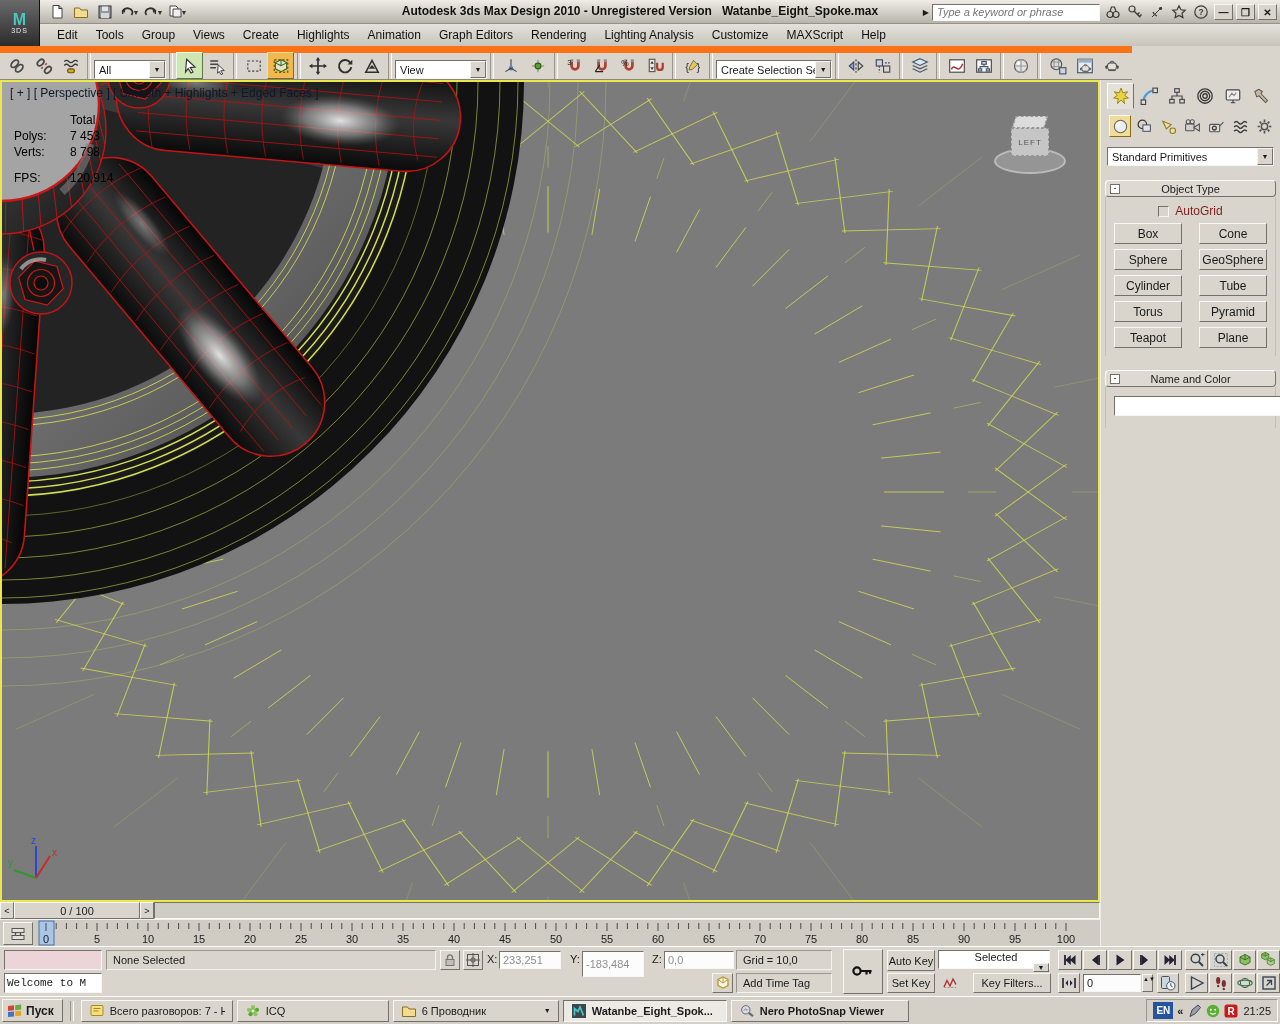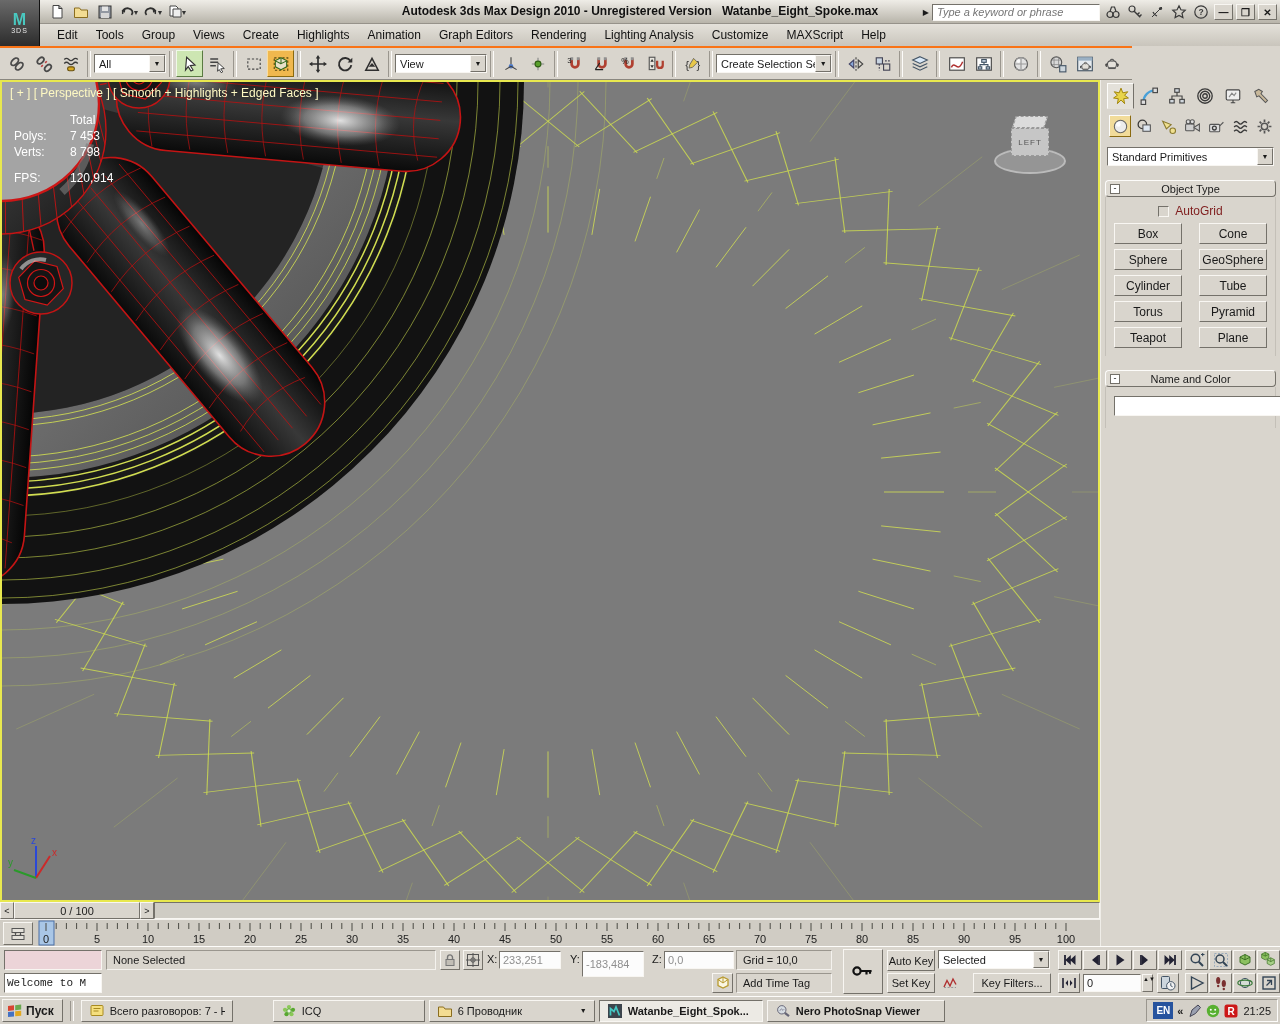--- a/index.html
+++ b/index.html
@@ -21,32 +21,32 @@
 #title-text{position:absolute;left:0;right:0;top:4px;text-align:center;font-weight:bold;font-size:12px;color:#111}
 #tb-right{position:absolute;right:3px;top:2px;height:20px;display:flex;align-items:center;gap:3px}
 #searchbox{width:168px;height:17px;background:#fff;font-style:italic;color:#8a8a8a;font-size:11px;padding:0 4px;font-family:"Liberation Sans",sans-serif}
 .winbtn{width:19px;height:16px;font-size:10px;font-weight:bold}
 
 
 #menubar{position:absolute;left:0;top:24px;width:1280px;height:22px;background:linear-gradient(#e4e1da,#c9c5bc);display:flex;align-items:center;padding-left:48px}
 .menu-item{padding:3px 9px;font-size:12px;color:#111}
 
 
-#toolbar{position:absolute;left:0;top:46px;width:1132px;height:34px;background:#d9d5cd;border-top:2px solid #f97316;border-bottom:1px solid #8a877f;display:flex;align-items:center;padding:0 3px}
+#toolbar{position:absolute;left:0;top:46px;width:1132px;height:34px;background:#d9d5cd;border-top:7px solid #f97316;border-bottom:1px solid #8a877f;display:flex;align-items:flex-end;padding:0 3px}
 .tsep{width:4px;height:26px;border-left:1px solid #9a968e;border-right:1px solid #fdfcfa;margin:0 3px}
 .tbtn{width:27px;height:27px;display:inline-flex;align-items:center;justify-content:center}
 .tbtn.grn{background:#cde6b2;border:1px solid;border-color:#f0f8e8 #5a7a42 #5a7a42 #f0f8e8}
 .tbtn.org{background:#f0b84e;border:1px solid;border-color:#f8dca0 #8a6a10 #8a6a10 #f8dca0}
 .dd{height:19px;background:#fff;border:1px solid;border-color:#74716a #f8f6f2 #f8f6f2 #74716a;display:flex;align-items:center;padding-left:4px;font-size:11px}
 .dd .dda{margin-left:auto;width:16px;height:17px;background:#d9d5cd;border:1px solid;border-color:#f8f6f2 #74716a #74716a #f8f6f2;display:flex;align-items:center;justify-content:center;font-size:7px}
 
 
 #viewport{position:absolute;left:0;top:80px;width:1100px;height:822px;background:#7b7b7b;border:2px solid #e8e84e;overflow:hidden}
-#vplabel{position:absolute;left:8px;top:4px;color:#fef9c3;font-size:12px;z-index:4}
-#vpstats{position:absolute;left:12px;top:30px;z-index:4;color:#ffffff;font-size:12px;line-height:16px}
+#vplabel{position:absolute;left:8px;top:4px;color:#0f172a;font-size:12px;z-index:4}
+#vpstats{position:absolute;left:12px;top:30px;z-index:4;color:#000000;font-size:12px;line-height:16px}
 #vpstats .grid{display:grid;grid-template-columns:44px auto;column-gap:12px}
 #vpstats .lab{}
 #viewcube{position:absolute;right:30px;top:28px;width:76px;height:66px;z-index:4}
 #vc-ring{position:absolute;left:2px;top:38px;width:72px;height:26px;border-radius:50%;background:rgba(210,210,210,.30);border:2px solid rgba(235,235,235,.45)}
 #vc-cube{position:absolute;left:19px;top:6px;width:38px;height:44px}
 #vc-top{position:absolute;left:3px;top:0;width:32px;height:12px;background:#dcdcdc;border:1px dashed #9a9a9a;transform:skewX(-18deg)}
 #vc-front{position:absolute;left:0;top:12px;width:38px;height:28px;background:#c6c6c6;border:1px dashed #9a9a9a;display:flex;align-items:center;justify-content:center;font-size:8px;color:#555;letter-spacing:1px}
 #axis{position:absolute;left:4px;bottom:4px;z-index:4}
 
 
@@ -1071,21 +1071,21 @@
     </div>
     <div class="flat" style="position: absolute; left: 736px; top: 26px; width: 96px; height: 20px;">Add Time Tag</div>
     <div class="raised sbtn" style="position: absolute; left: 843px; top: 2px; width: 40px; height: 45px;">
       <svg width="24" height="24" viewBox="0 0 24 24">
         <circle cx="6" cy="11" r="3.6" fill="none" stroke="#111" stroke-width="2.2"></circle>
         <path d="M9.6 11h11M15.5 11v3.4M19 11v2.8" stroke="#111" stroke-width="2.2"></path>
       </svg>
     </div>
     <div class="raised sbtn" style="position: absolute; left: 887px; top: 3px; width: 48px; height: 21px; font-size: 11px;">Auto Key</div>
     <div class="raised sbtn" style="position: absolute; left: 887px; top: 26px; width: 48px; height: 20px; font-size: 11px;">Set Key</div>
-    <div class="dd" style="position: absolute; left: 938px; top: 3px; width: 112px; height: 19px;">
+    <div class="dd" style="position: absolute; left: 938px; top: 3px; width: 112px; height: 19px; flex-direction: column;">
       <span>Selected</span>
       <span class="dda">▼</span>
     </div>
     <div class="sbtn" style="position: absolute; left: 940px; top: 26px; width: 20px; height: 20px;">
       <svg width="16" height="16" viewBox="0 0 16 16">
         <path d="M2 12L5 5.5 8 11l3-7 3 5.5" fill="none" stroke="#b03030" stroke-width="1.4"></path>
         <path d="M2 12.5h12" stroke="#999" stroke-dasharray="2 1.6"></path>
       </svg>
     </div>
     <div class="raised sbtn" style="position: absolute; left: 973px; top: 26px; width: 78px; height: 20px; font-size: 11px;">Key Filters...</div>
@@ -1342,21 +1342,21 @@
   <span id="tasks" style="display:flex;gap:4px">
       <div class="task raised" style="width: 152px;">
         <span class="icell">
           <svg width="16" height="16" viewBox="0 0 16 16">
             <rect x="2" y="2.5" width="12" height="10" rx="1" fill="#f5df7e" stroke="#a88a20"></rect>
             <path d="M4.5 5.5h7M4.5 8h5" stroke="#a88a20"></path>
           </svg>
         </span>
         <span style="overflow: hidden; white-space: nowrap;">Всего разговоров: 7 - Н...</span>
       </div>
-      <div class="task raised" style="width: 152px; margin-left: 36px;">
+      <div class="task raised" style="width: 152px;">
         <span class="icell">
           <svg width="16" height="16" viewBox="0 0 16 16">
             <circle cx="8" cy="4" r="2.1" fill="#8ac858"></circle>
             <circle cx="12" cy="6.8" r="2.1" fill="#58a830"></circle>
             <circle cx="10.5" cy="11.2" r="2.1" fill="#8ac858"></circle>
             <circle cx="5.5" cy="11.2" r="2.1" fill="#58a830"></circle>
             <circle cx="4" cy="6.8" r="2.1" fill="#8ac858"></circle>
             <circle cx="8" cy="8" r="2.2" fill="#e8f4e0" stroke="#58a830"></circle>
           </svg>
         </span>

